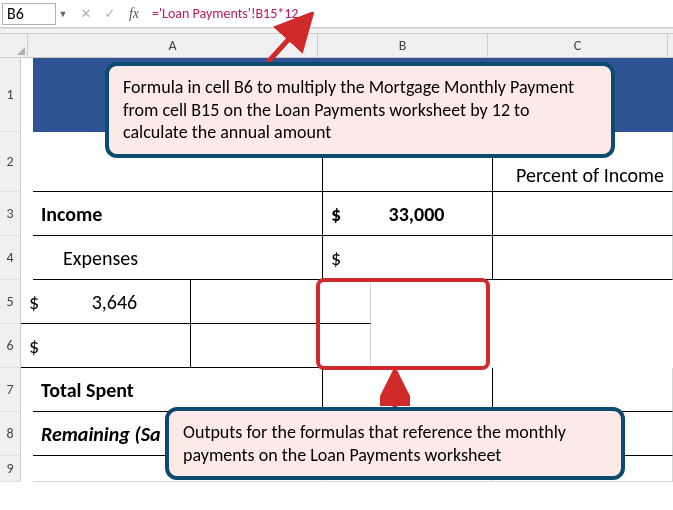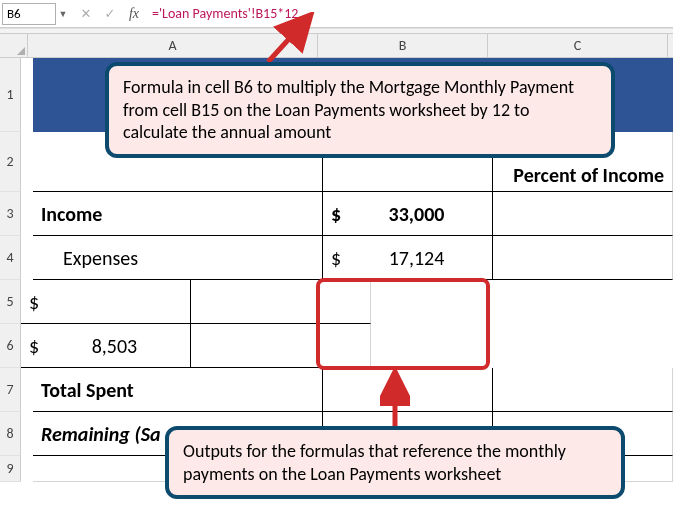--- a/index.html
+++ b/index.html
@@ -1,19 +1,19 @@
 <!DOCTYPE html>
 <html><head>
 <meta charset="utf-8">
 <style>
   * { box-sizing: border-box; margin: 0; padding: 0; }
   body { font-family: Calibri, Arial, sans-serif; background: #fff; width: 673px; height: 510px; overflow: hidden; position: relative; }
 
   .formula-bar { display: flex; align-items: center; height: 28px; border-bottom: 1px solid #ccc; background: #fff; }
-  .name-box { width: 54px; height: 22px; border: 1px solid #b0b0b0; background: #fff; margin-left: 2px; font-size: 13px; display: flex; align-items: center; padding-left: 4px; }
+  .name-box { width: 54px; height: 22px; border: 1px solid #b0b0b0; background: #fff; margin-left: 2px; font-size: 16px; display: flex; align-items: center; padding-left: 4px; }
   .name-box-arrow { width: 14px; display: flex; align-items: center; justify-content: center; color: #666; font-size: 9px; }
   .fb-icons { display: flex; align-items: center; gap: 4px; margin-left: 6px; }
   .fb-icon { width: 20px; height: 20px; display: flex; align-items: center; justify-content: center; color: #adadad; font-size: 13px; }
   .fb-icon.fx { color: #555; font-style: italic; font-family: 'Times New Roman', serif; font-size: 14px; }
   .formula-input { flex: 1; font-size: 14px; color: #be185d; padding-left: 8px; font-family: Calibri, Arial, sans-serif; }
 
   .divider { height: 6px; background: #f3f3f3; border-top: 1px solid #e0e0e0; border-bottom: 1px solid #ccc; }
 
   .sheet { position: relative; }
   .col-headers { display: flex; height: 24px; background: #f0f0f0; border-bottom: 1px solid #ccc; }
@@ -35,21 +35,21 @@
   .cB { width: 170px; }
   .cC { width: 180px; border-right: 1px solid #d4d4d4; }
 
   .r1 { height: 74px; }
   .r2 { height: 60px; }
   .r3, .r4, .r5, .r6, .r7, .r8 { height: 44px; }
   .r9 { height: 26px; }
 
   .header-cell { background: #2f5496; border-right: 1px solid #2f5496; border-bottom: 1px solid #2f5496; }
   .r2 .cell { align-items: flex-end; padding-bottom: 4px; }
-  .r2 .cC { font-weight: bold; text-align: center; justify-content: flex-end; line-height: 1.15; white-space: normal; }
+  .r2 .cC { font-weight: normal; text-align: center; justify-content: flex-end; line-height: 1.15; white-space: normal; }
 
   .income-row .cell { font-weight: bold; }
   .indent { padding-left: 30px; }
 
   .money { justify-content: space-between; }
   .dollar { width: 18px; text-align: left; }
   .amount { flex: 1; text-align: center; }
 
   .total-row .cA { font-weight: bold; }
   .remaining-row .cA { font-weight: bold; font-style: italic; }
@@ -122,34 +122,33 @@
         <div class="cell cB money">
           <span class="dollar">$</span>
           <span class="amount">33,000</span>
         </div>
         <div class="cell cC"></div>
       </div>
       <div class="row r4">
         <div class="cell cA indent">Expenses</div>
         <div class="cell cB money">
           <span class="dollar">$</span>
-          <span class="amount">17,124</span>
         </div>
         <div class="cell cC"></div>
       </div>
       <div class="row r5">
         <div class="cell cB money">
           <span class="dollar">$</span>
+          <span class="amount">3,646</span>
         </div>
         <div class="cell cC"></div>
       </div>
       <div class="row r6">
         <div class="cell cB money">
           <span class="dollar">$</span>
-          <span class="amount">8,503</span>
         </div>
         <div class="cell cC"></div>
       </div>
       <div class="row r7 total-row">
         <div class="cell cA">Total Spent</div>
         <div class="cell cB"></div>
         <div class="cell cC"></div>
       </div>
       <div class="row r8 remaining-row">
         <div class="cell cA">Remaining (Sa</div>
@@ -164,21 +163,21 @@
     </div>
   </div>
 </div>
 
 <div class="highlight-box" style="left:316px; top:278px; width:174px; height:92px;"></div>
 
 <div class="callout" style="left:105px; top:62px; width:510px;">
   <span>Formula in cell B6 to multiply the Mortgage Monthly Payment from cell B15 on the Loan Payments worksheet by 12 to calculate the annual amount</span>
 </div>
 
-<div class="callout" style="left:165px; top:426px; width:460px;">
+<div class="callout" style="left:165px; top:407px; width:460px;">
   <span>Outputs for the formulas that reference the monthly payments on the Loan Payments worksheet</span>
 </div>
 
 <div class="arrow" style="left:258px; top:12px;">
   <svg width="60" height="54">
       <defs>
         <marker id="ah1" markerWidth="8" markerHeight="8" refX="6" refY="4" orient="auto">
           <path d="M0,0 L8,4 L0,8 Z" fill="#d02a2a"></path>
         </marker>
       </defs>

